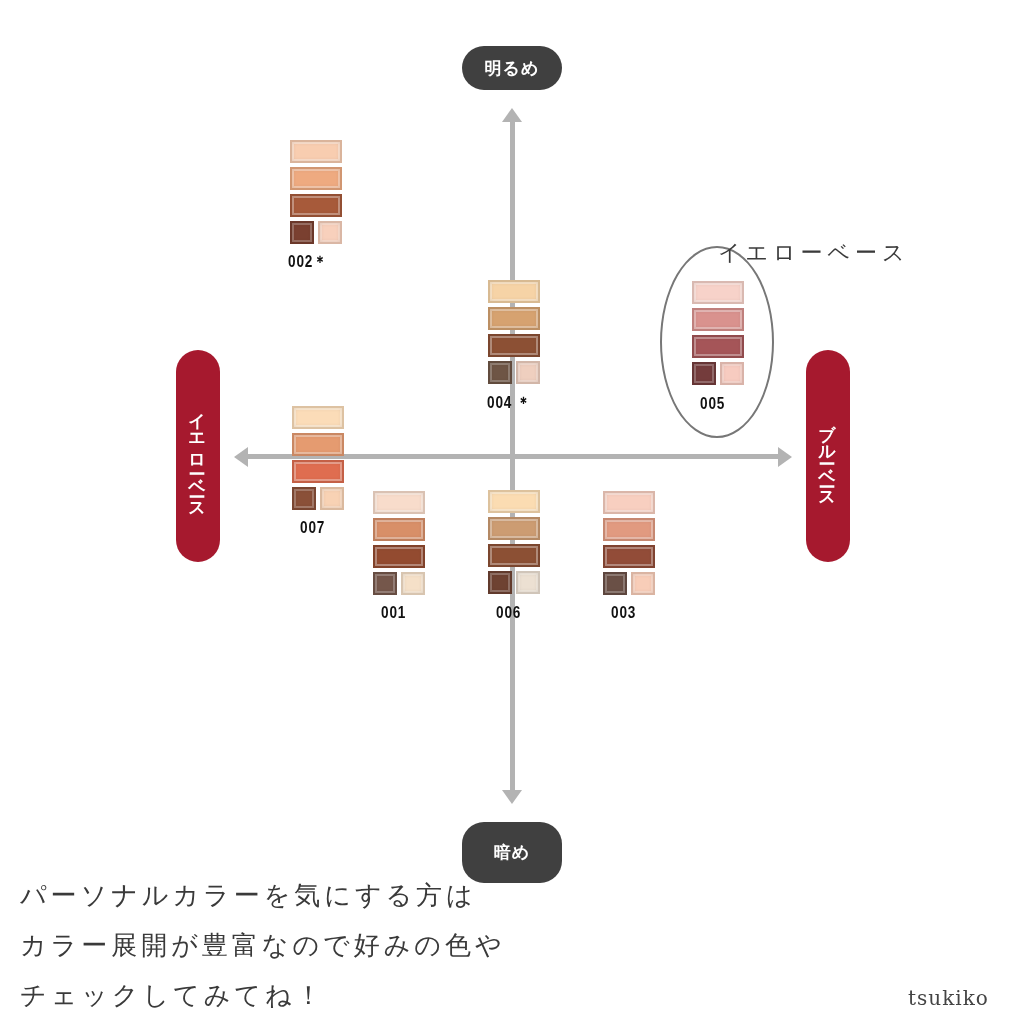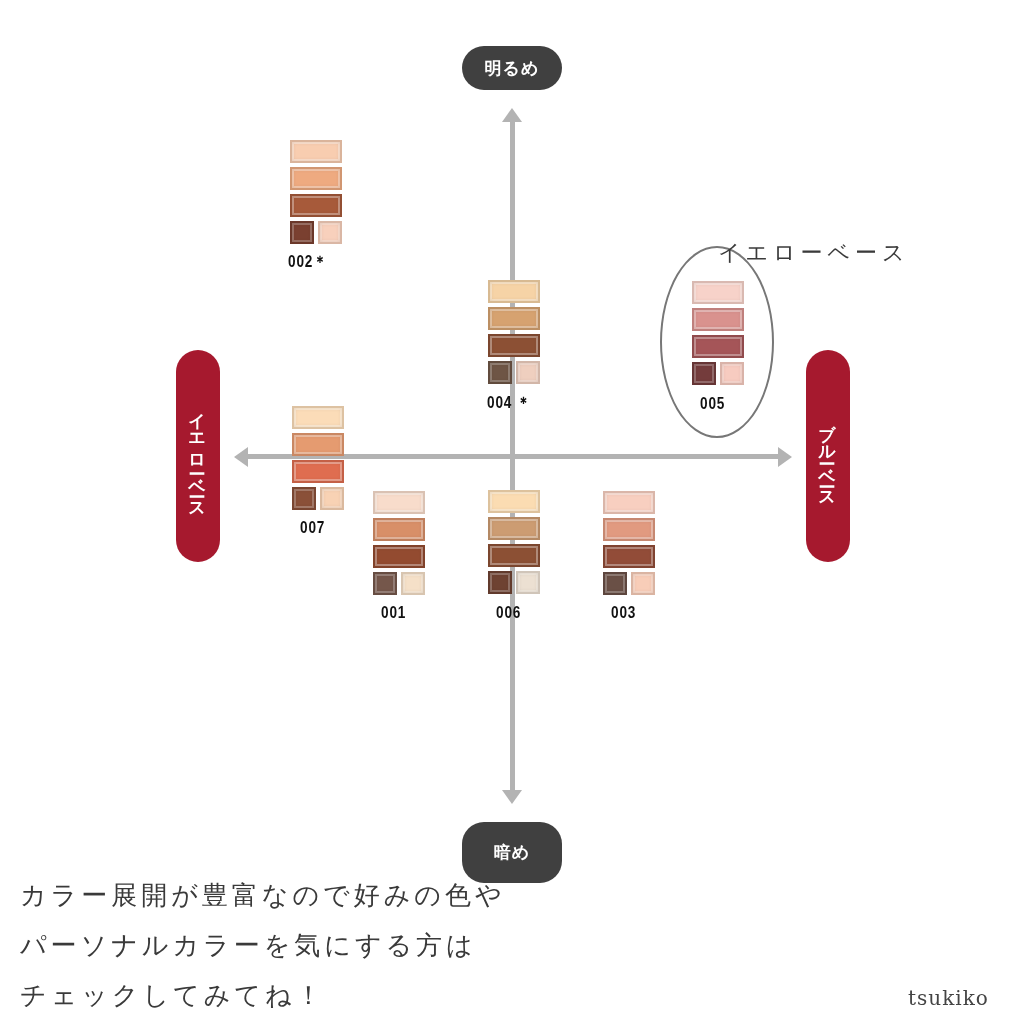--- a/index.html
+++ b/index.html
@@ -130,18 +130,18 @@
       <div class="bar" style="background: rgb(146, 76, 56); border-color: rgb(128, 67, 49);"></div>
       <div class="row">
         <div class="sq" style="background: rgb(106, 80, 70); border-color: rgb(93, 70, 62);"></div>
         <div class="sq" style="background: rgb(248, 205, 184); border-color: rgb(218, 180, 162);"></div>
       </div>
     </div>
     <div class="pnum" style="left: 611px; top: 604px;">003</div>
   </div>
 
 <div class="note">
+  <div>パーソナルカラーを気にする方は</div>
   <div>カラー展開が豊富なので好みの色や</div>
-  <div>パーソナルカラーを気にする方は</div>
   <div>チェックしてみてね！</div>
 </div>
 
 <div class="credit">tsukiko</div>
 
 </body></html>

